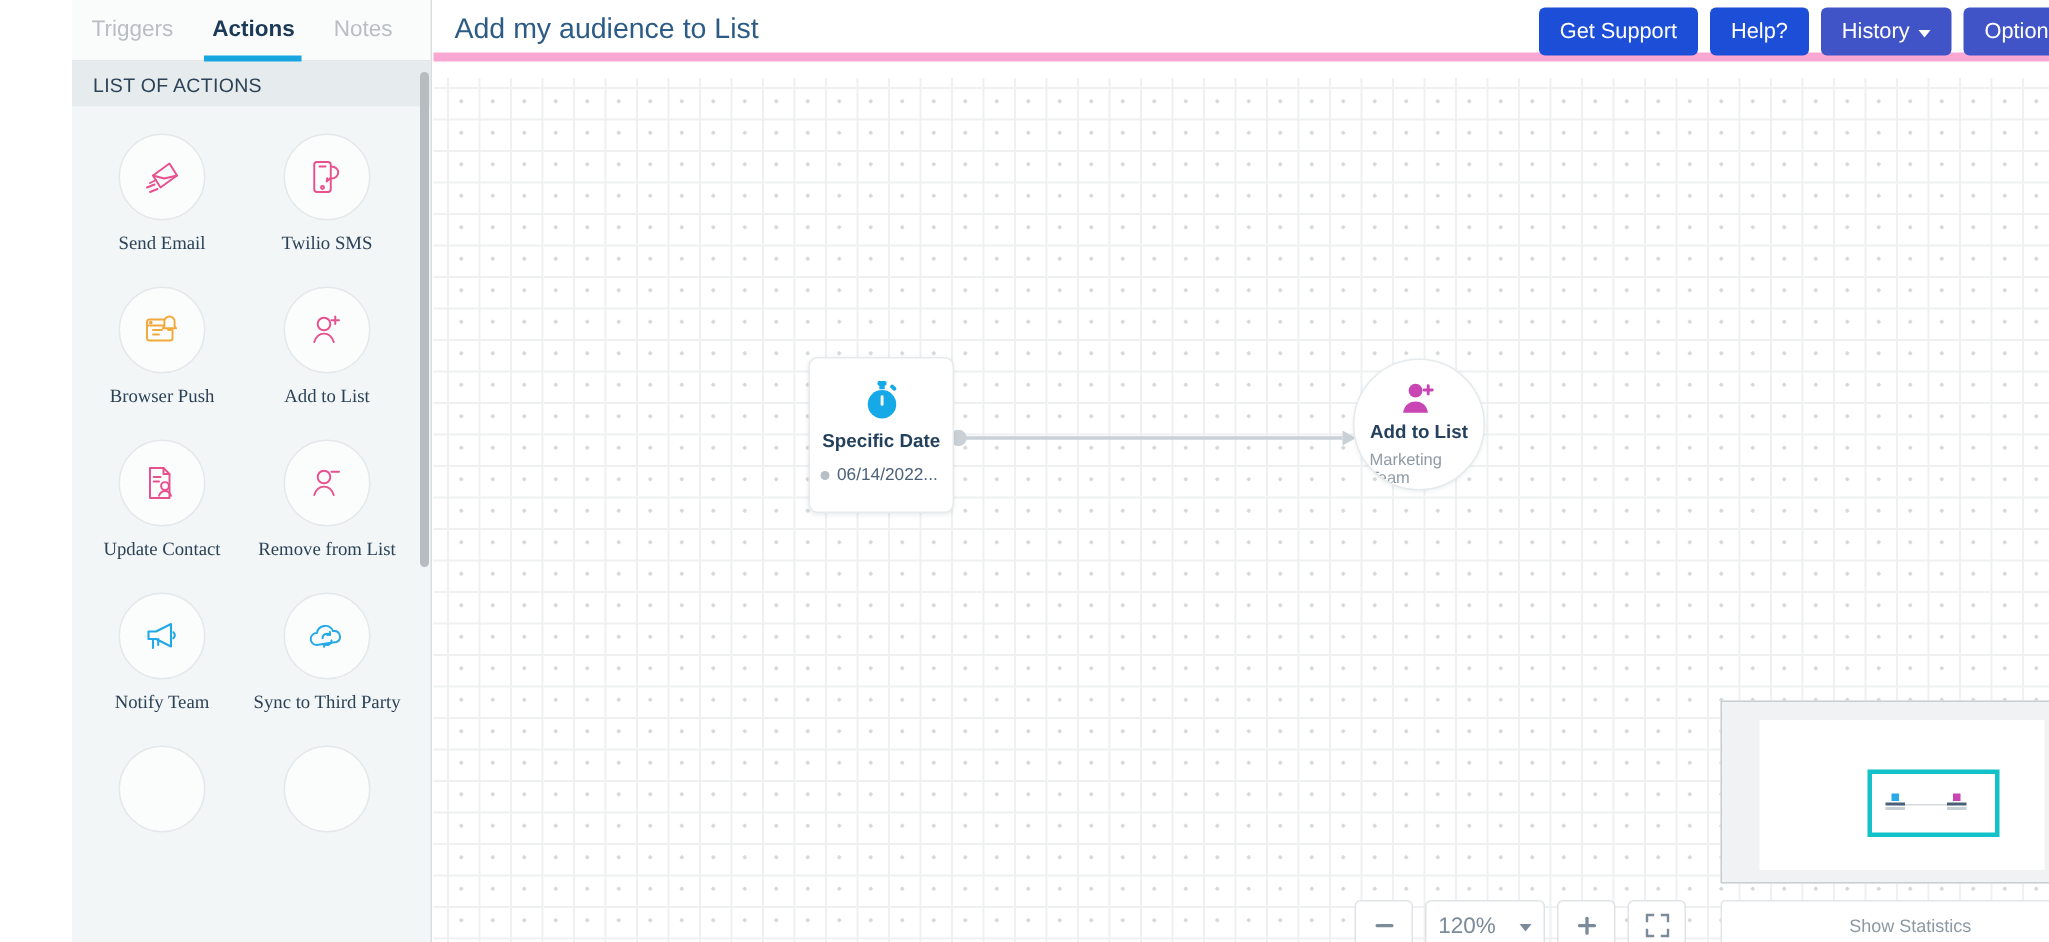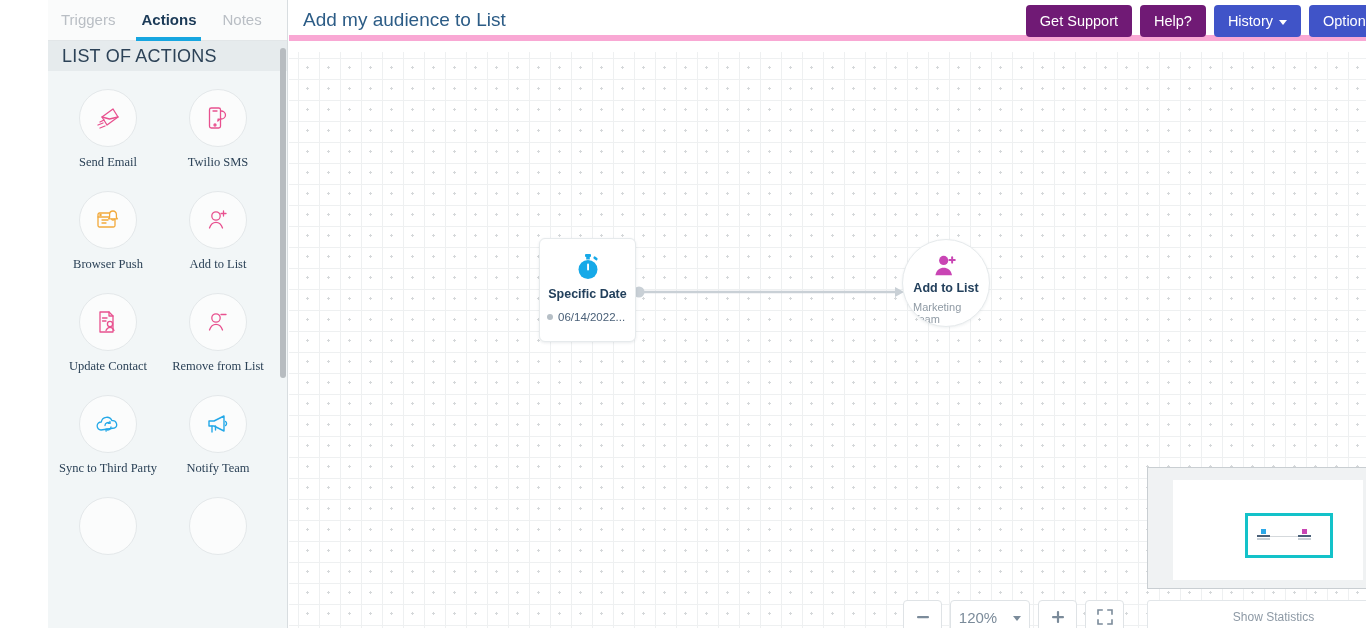--- a/index.html
+++ b/index.html
@@ -43,21 +43,21 @@
     content: "";
     position: absolute;
     left: 8px; right: 8px; bottom: 0;
     height: 4px; background: #17a6e0;
   }
   #list-header {
     height: 30px;
     background: #e6ebed;
     display: flex; align-items: center;
     padding-left: 14px;
-    font-size: 18px;
+    font-size: 13px;
     color: #2c4257;
     letter-spacing: .2px;
   }
   #actions-scroll {
     position: absolute;
     top: 71px; left: 0; right: 0; bottom: 0;
     overflow: hidden;
   }
   #actions-grid {
     display: flex; flex-wrap: wrap;
@@ -112,21 +112,21 @@
     height: 32px;
     padding: 0 14px;
     border-radius: 4px;
     border: none;
     color: #ffffff;
     font-size: 14.5px;
     font-family: "Liberation Sans", sans-serif;
     cursor: pointer;
     display: flex; align-items: center; gap: 6px;
   }
-  .hbtn.teal { background: #701a75; }
+  .hbtn.teal { background: #1d4ed8; }
   .hbtn.indigo { background: #4054c8; }
   .caret {
     width: 0; height: 0;
     border-left: 4px solid transparent;
     border-right: 4px solid transparent;
     border-top: 5px solid #ffffff;
     margin-top: 2px;
   }
 
   
@@ -366,44 +366,44 @@
             </svg>
           </div>
           <div class="action-label">Remove from List</div>
         </div>
 
 
 
         <div class="action-item">
           <div class="action-circle">
             <svg width="30" height="30" viewBox="0 0 30 30">
+              <g fill="none" stroke="#23a8e8" stroke-width="1.4" stroke-linecap="round" stroke-linejoin="round">
+                <path d="M6 12 h5 l10-5 v15 l-10-5 H6 Z"></path>
+                <line x1="9" y1="17" x2="9" y2="23"></line>
+                <line x1="12.5" y1="17" x2="12.5" y2="21"></line>
+                <path d="M22.6 12.5 a2.6 2.6 0 0 1 0 4"></path>
+              </g>
+            </svg>
+          </div>
+          <div class="action-label">Notify Team</div>
+        </div>
+
+        <div class="action-item">
+          <div class="action-circle">
+            <svg width="30" height="30" viewBox="0 0 30 30">
               <g fill="none" stroke="#23a8e8" stroke-width="1.3" stroke-linecap="round" stroke-linejoin="round">
                 <path d="M8 21 a4 4 0 0 1 .3-8 a5.6 5.6 0 0 1 10.7-1.3 a3.9 3.9 0 0 1 2.7 7.2 l-.4.1 Z"></path>
                 <path d="M12 16.5 a3 3 0 0 1 4.9-2.3"></path>
                 <path d="M18 18 a3 3 0 0 1-4.9 2.3"></path>
                 <path d="M16.9 12.3 l.2 1.9 -1.9.1"></path>
                 <path d="M13.1 22.2 l-.2-1.9 1.9-.1"></path>
               </g>
             </svg>
           </div>
           <div class="action-label">Sync to Third Party</div>
-        </div>
-
-        <div class="action-item">
-          <div class="action-circle">
-            <svg width="30" height="30" viewBox="0 0 30 30">
-              <g fill="none" stroke="#23a8e8" stroke-width="1.4" stroke-linecap="round" stroke-linejoin="round">
-                <path d="M6 12 h5 l10-5 v15 l-10-5 H6 Z"></path>
-                <line x1="9" y1="17" x2="9" y2="23"></line>
-                <line x1="12.5" y1="17" x2="12.5" y2="21"></line>
-                <path d="M22.6 12.5 a2.6 2.6 0 0 1 0 4"></path>
-              </g>
-            </svg>
-          </div>
-          <div class="action-label">Notify Team</div>
         </div>
 
         <div class="action-item">
           <div class="action-circle"></div>
         </div>
         <div class="action-item">
           <div class="action-circle"></div>
         </div>
 
       </div>

